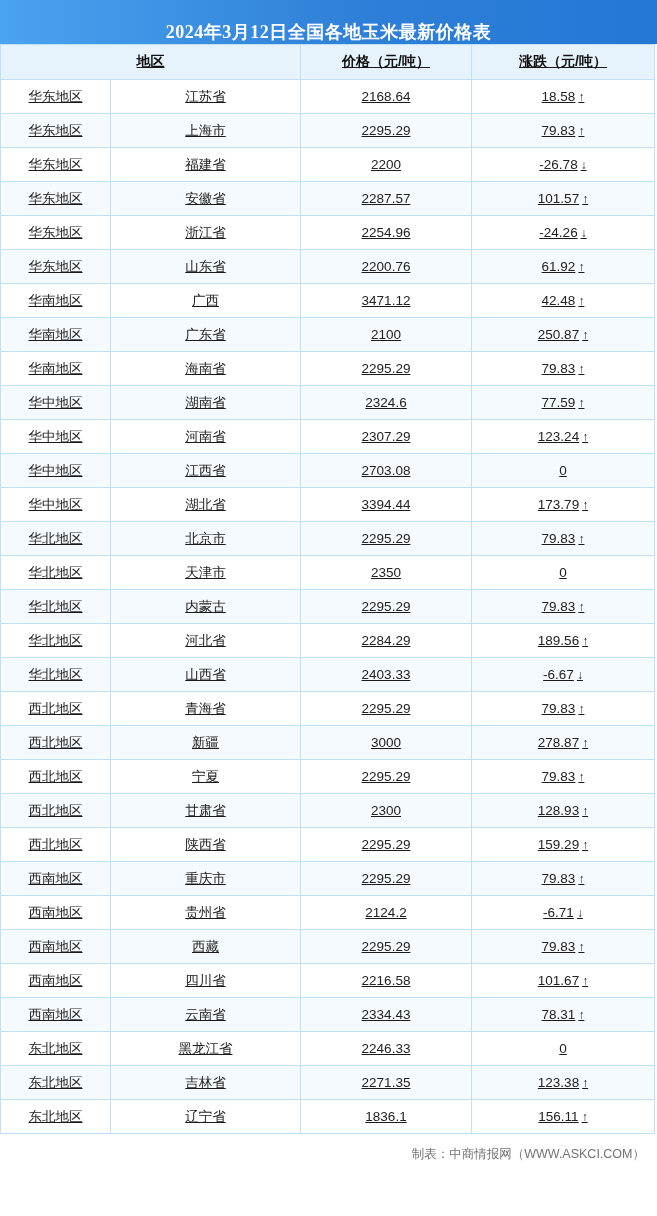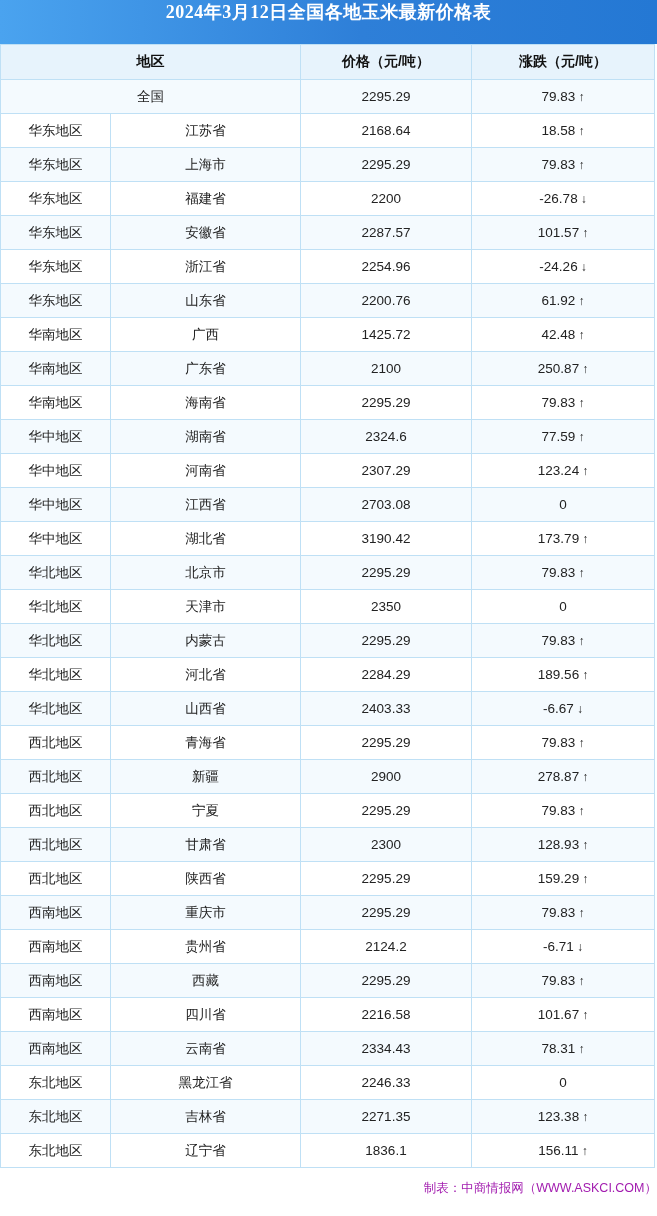--- a/index.html
+++ b/index.html
@@ -16,37 +16,38 @@
     position: relative;
     width: 657px;
     min-height: 1216px;
     background: #ffffff;
     overflow: hidden;
   }
   .title-bar {
     height: 44px;
     background: linear-gradient(to right, #4aa3ef 0%, #2e7fd8 55%, #2478d4 100%);
     display: flex;
-    align-items: flex-start;
+    align-items: flex-end;
     justify-content: center;
   }
   .title-bar .title {
     color: #ffffff;
     font-size: 18px;
     font-weight: bold;
     letter-spacing: 0.5px;
     font-family: "Liberation Serif", "DejaVu Serif", serif;
   }
   table.price-table {
     border-collapse: collapse;
     width: 549px;
     table-layout: fixed;
     position: relative;
     z-index: 2;
     background: transparent;
+    text-decoration: underline;
   }
   table.price-table th,
   table.price-table td {
     border: 1px solid #bfe0f5;
     text-align: center;
     font-size: 13.5px;
     height: 33px;
     padding: 0;
     color: #222222;
   }
@@ -118,22 +119,22 @@
   }
   .wm-url {
     margin-top: 2px;
     font-size: 13px;
     color: #cfe6f5;
     letter-spacing: 1px;
   }
   .footer {
     text-align: right;
     font-size: 12.5px;
-    color: #a21caf;
-    padding: 12px 0 10px 0;
+    color: #737373;
+    padding: 12px 12px 10px 0;
   }
 </style>
 </head>
 <body>
 
 <div class="page">
 
   <div class="title-bar">
     <div class="title">2024年3月12日全国各地玉米最新价格表</div>
   </div>
@@ -155,25 +156,20 @@
       <col class="col-chg">
     </colgroup>
     <thead>
       <tr>
         <th colspan="2">地区</th>
         <th>价格（元/吨）</th>
         <th>涨跌（元/吨）</th>
       </tr>
     </thead>
     <tbody id="table-body">
-        <tr class="row-even">
-          <td colspan="2" class="province">全国</td>
-          <td class="price">2295.29</td>
-          <td class="up arrow-up">79.83</td>
-        </tr>
         <tr class="row-odd">
           <td class="region">华东地区</td>
           <td class="province">江苏省</td>
           <td class="price">2168.64</td>
           <td class="up arrow-up">18.58</td>
         </tr>
         <tr class="row-even">
           <td class="region">华东地区</td>
           <td class="province">上海市</td>
           <td class="price">2295.29</td>
@@ -199,21 +195,21 @@
         </tr>
         <tr class="row-even">
           <td class="region">华东地区</td>
           <td class="province">山东省</td>
           <td class="price">2200.76</td>
           <td class="up arrow-up">61.92</td>
         </tr>
         <tr class="row-odd">
           <td class="region">华南地区</td>
           <td class="province">广西</td>
-          <td class="price">1425.72</td>
+          <td class="price">3471.12</td>
           <td class="up arrow-up">42.48</td>
         </tr>
         <tr class="row-even">
           <td class="region">华南地区</td>
           <td class="province">广东省</td>
           <td class="price">2100</td>
           <td class="up arrow-up">250.87</td>
         </tr>
         <tr class="row-odd">
           <td class="region">华南地区</td>
@@ -235,21 +231,21 @@
         </tr>
         <tr class="row-even">
           <td class="region">华中地区</td>
           <td class="province">江西省</td>
           <td class="price">2703.08</td>
           <td class="">0</td>
         </tr>
         <tr class="row-odd">
           <td class="region">华中地区</td>
           <td class="province">湖北省</td>
-          <td class="price">3190.42</td>
+          <td class="price">3394.44</td>
           <td class="up arrow-up">173.79</td>
         </tr>
         <tr class="row-even">
           <td class="region">华北地区</td>
           <td class="province">北京市</td>
           <td class="price">2295.29</td>
           <td class="up arrow-up">79.83</td>
         </tr>
         <tr class="row-odd">
           <td class="region">华北地区</td>
@@ -277,21 +273,21 @@
         </tr>
         <tr class="row-odd">
           <td class="region">西北地区</td>
           <td class="province">青海省</td>
           <td class="price">2295.29</td>
           <td class="up arrow-up">79.83</td>
         </tr>
         <tr class="row-even">
           <td class="region">西北地区</td>
           <td class="province">新疆</td>
-          <td class="price">2900</td>
+          <td class="price">3000</td>
           <td class="up arrow-up">278.87</td>
         </tr>
         <tr class="row-odd">
           <td class="region">西北地区</td>
           <td class="province">宁夏</td>
           <td class="price">2295.29</td>
           <td class="up arrow-up">79.83</td>
         </tr>
         <tr class="row-even">
           <td class="region">西北地区</td>

